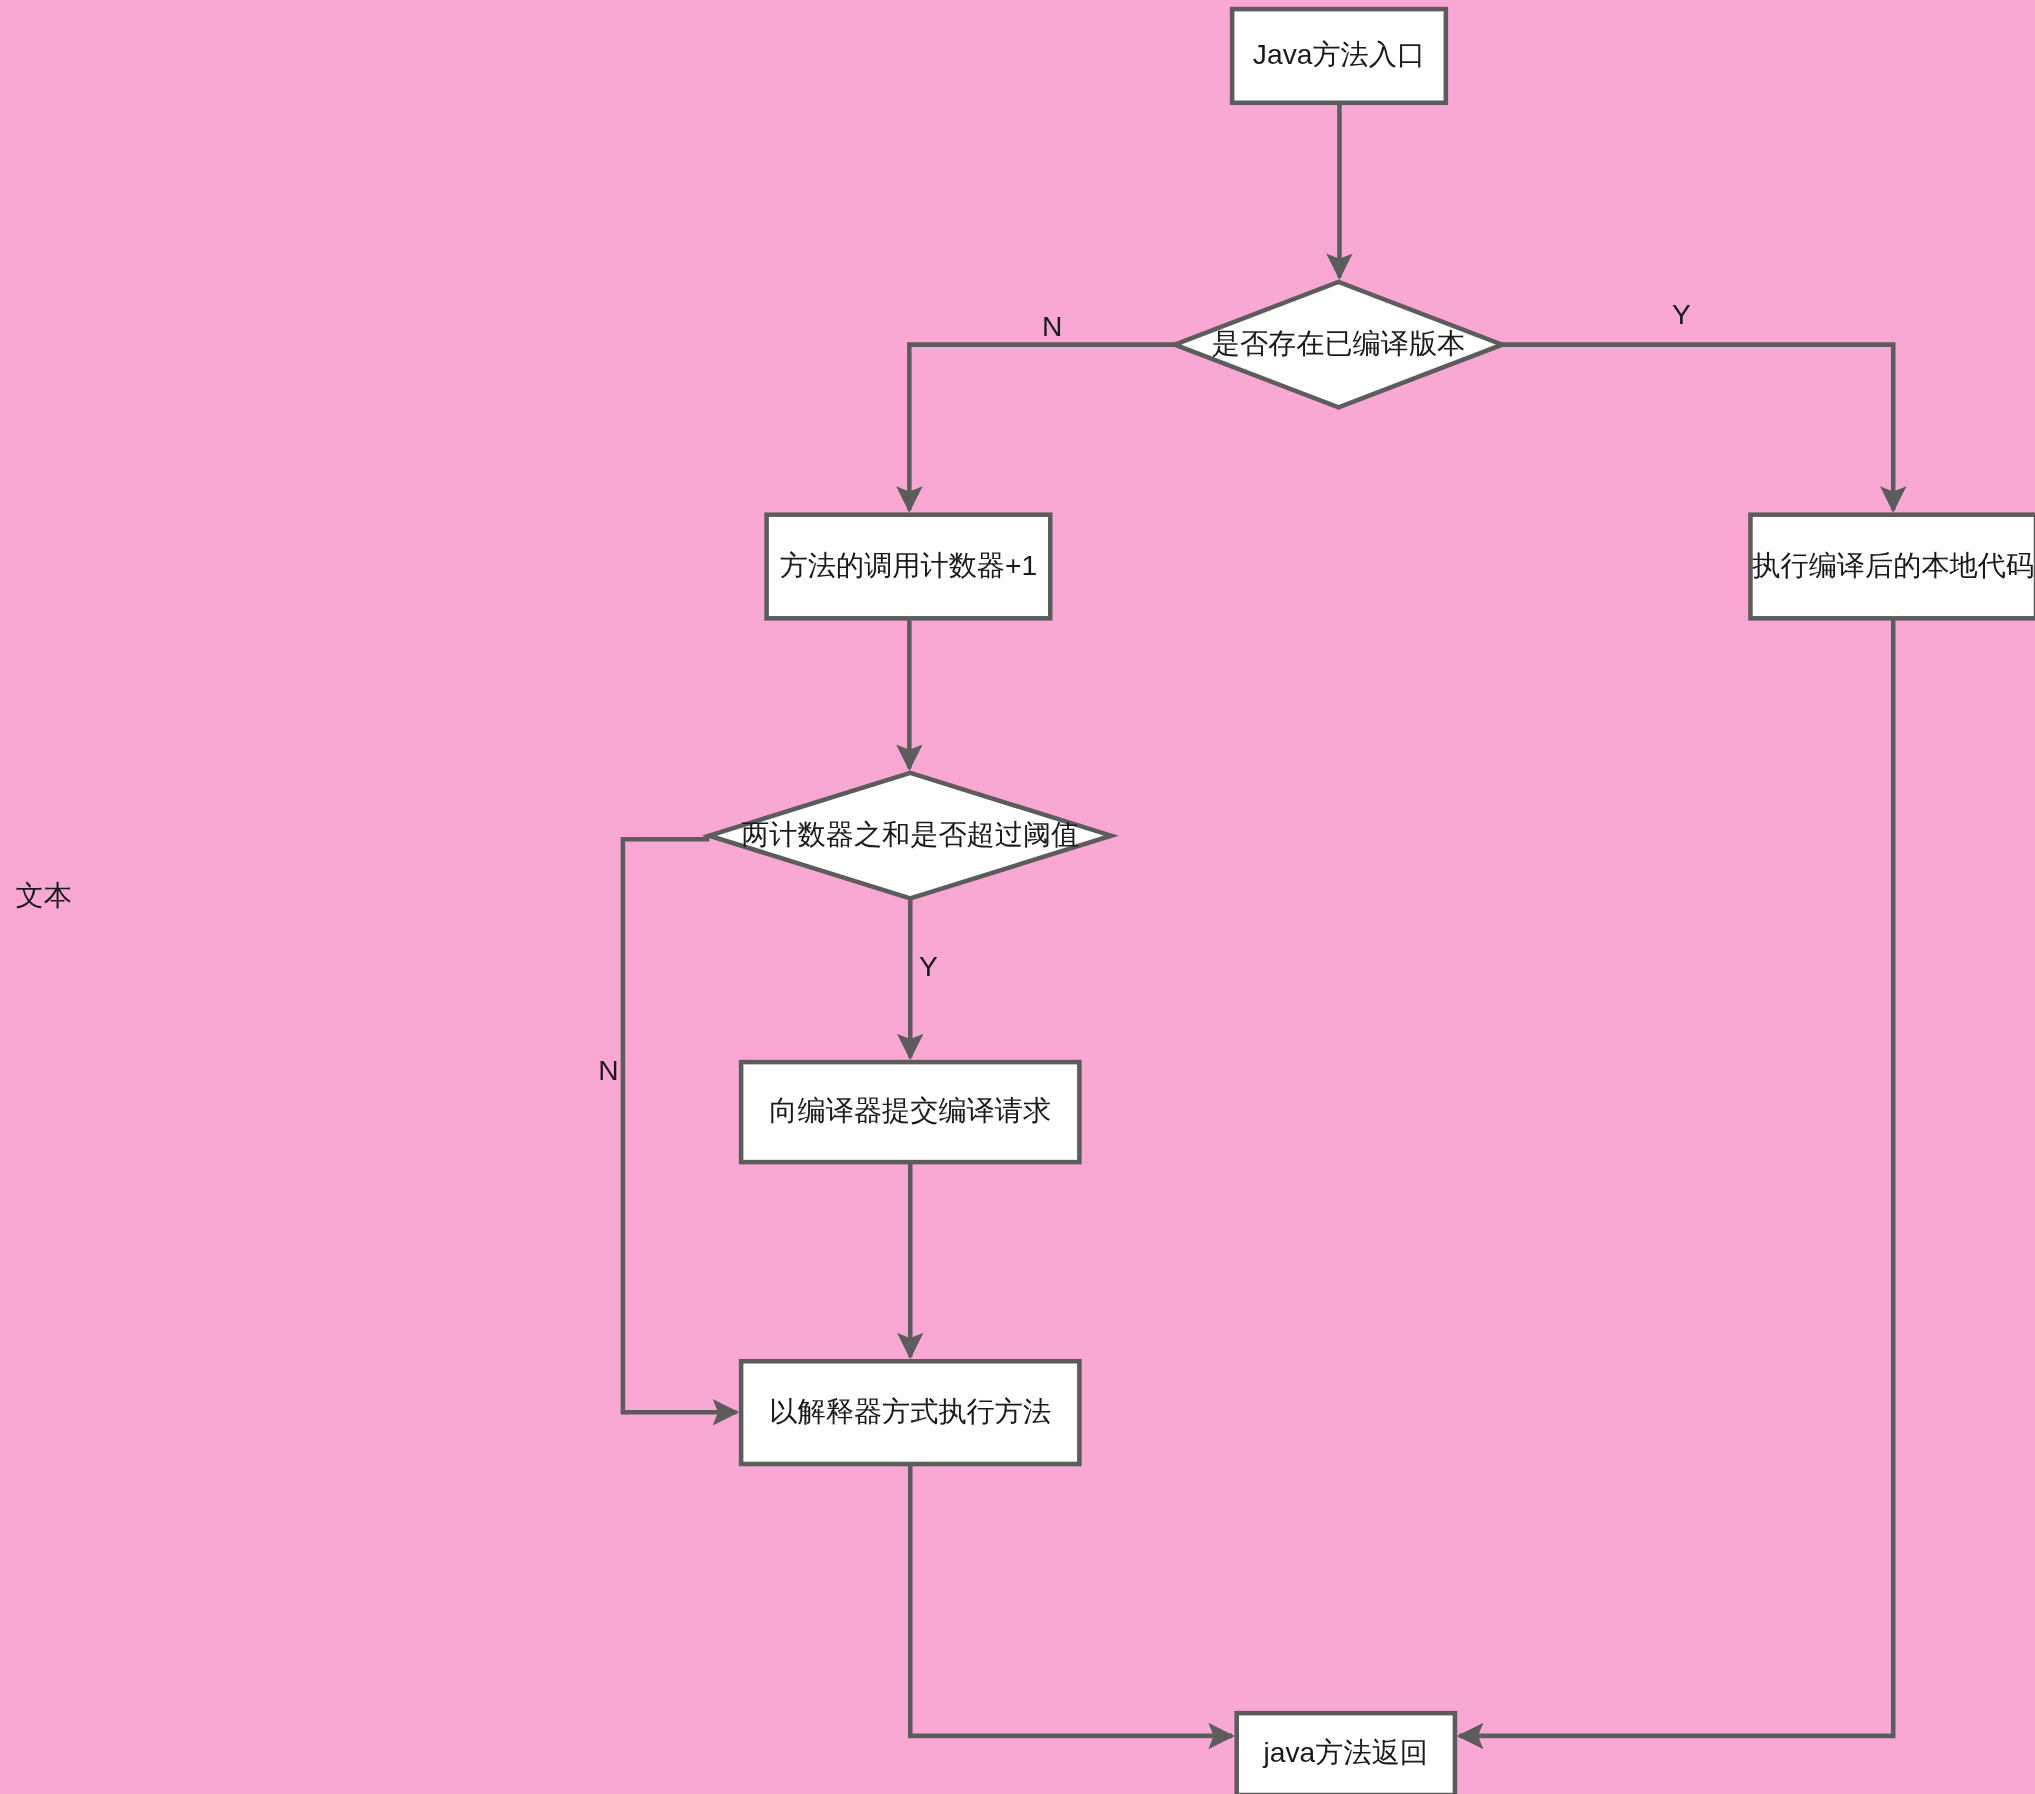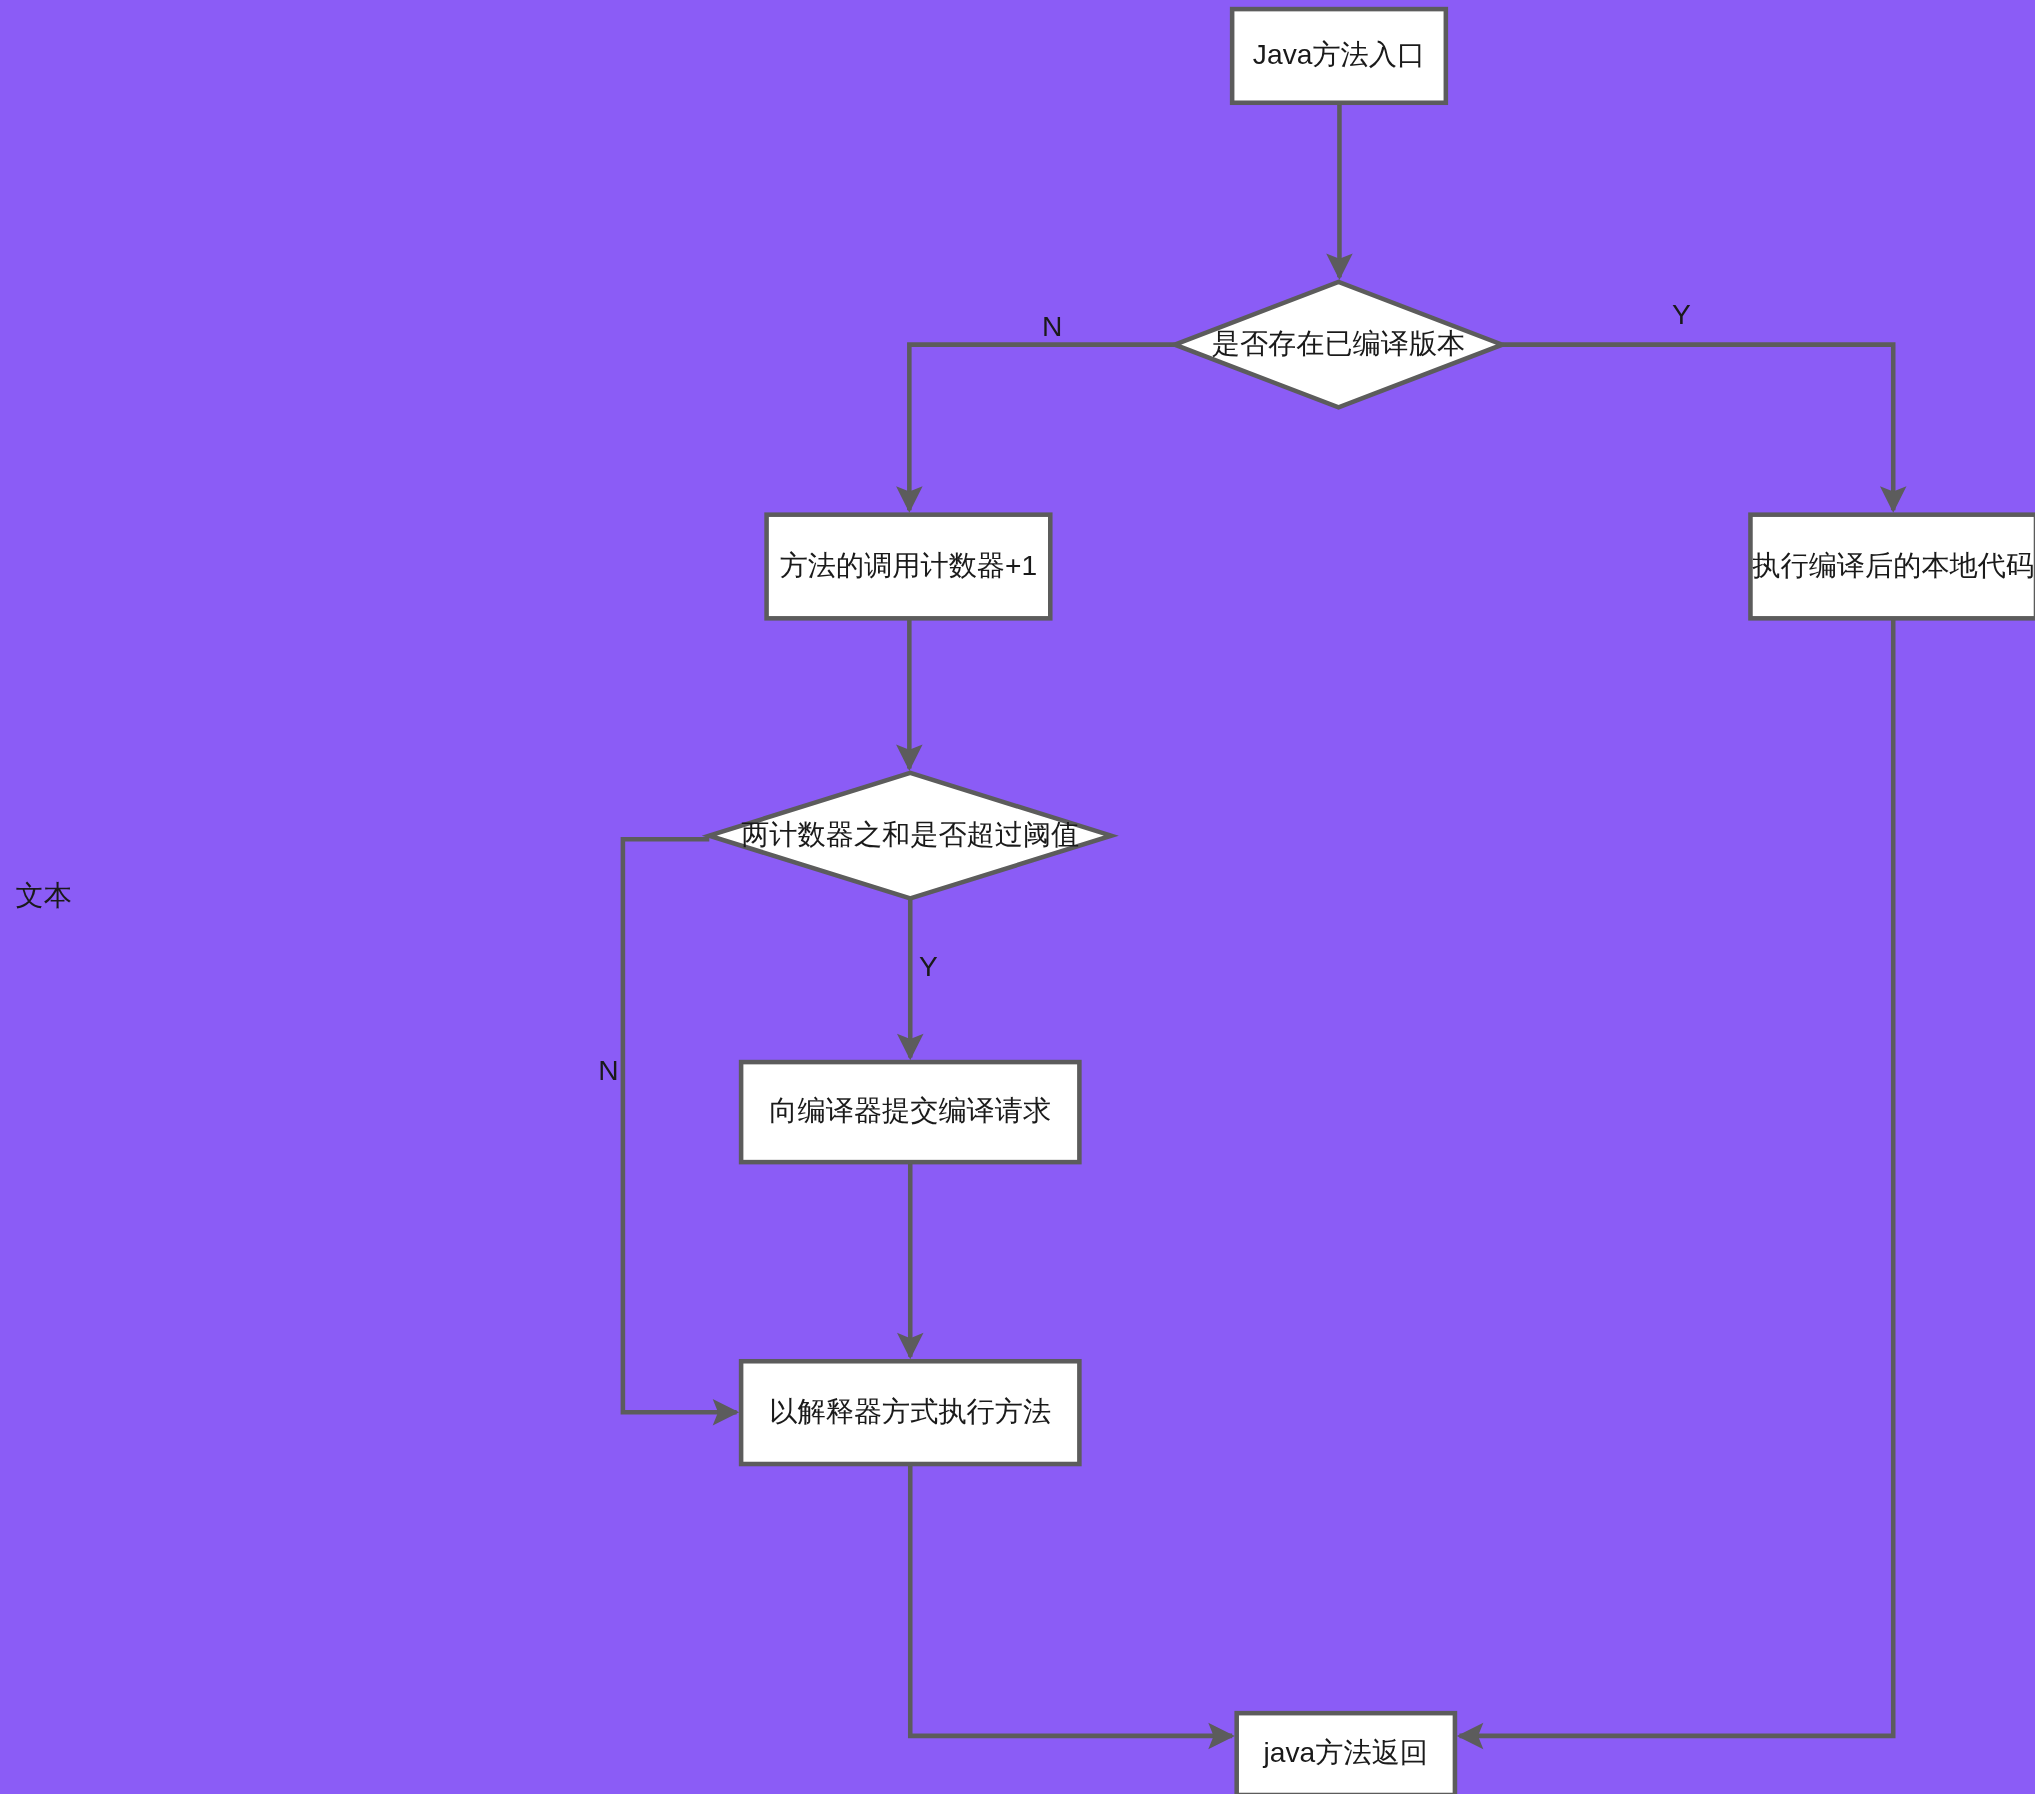--- a/index.html
+++ b/index.html
@@ -7,21 +7,21 @@
     padding: 0;
     background: #ffffff;
   }
   body {
     font-family: "Liberation Sans", "DejaVu Sans", sans-serif;
   }
   #canvas {
     position: relative;
     width: 2036px;
     height: 1795px;
-    background: #8b5cf6;
+    background: #f9a8d4;
     overflow: hidden;
   }
   svg.flow {
     position: absolute;
     left: 0;
     top: 0;
     width: 2036px;
     height: 1795px;
   }
   .shape-stroke { stroke: #5c5c5c; stroke-width: 5; fill: #ffffff; }

